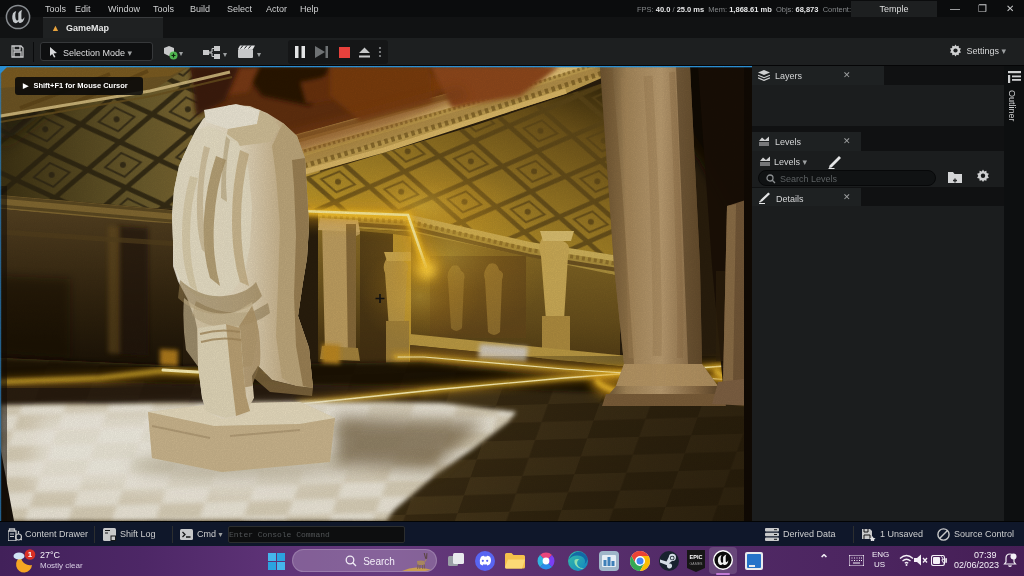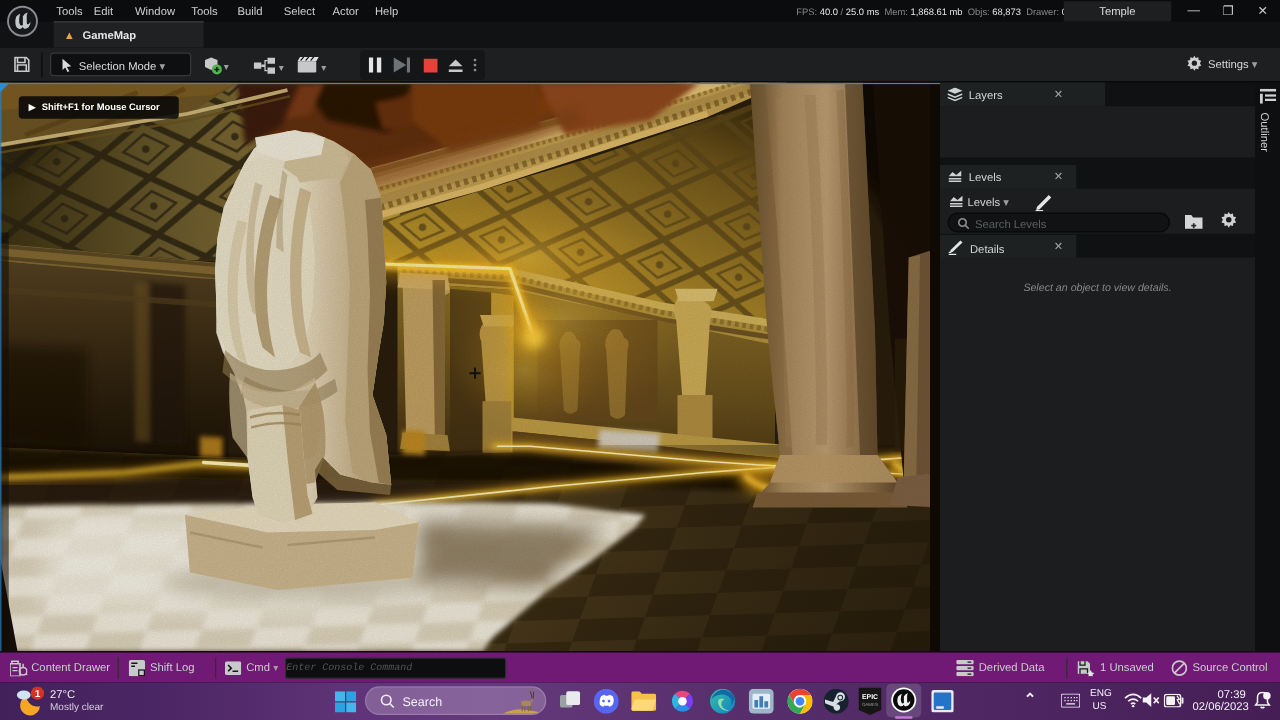--- a/index.html
+++ b/index.html
@@ -3,21 +3,21 @@
 <meta charset="utf-8">
 <style>
   * { margin:0; padding:0; box-sizing:border-box; }
   html,body { width:1024px; height:576px; overflow:hidden; background:#000; }
   body { font-family:"Liberation Sans", sans-serif; position:relative; }
   .abs { position:absolute; }
   
   #titlebar { left:0; top:0; width:1024px; height:17px; background:#0b0c0d; }
   .menu { color:#cfd0d1; font-size:9px; position:absolute; top:4px; }
   #stats { position:absolute; top:5px; left:637px; font-size:7.5px; color:#9b9ea0; white-space:nowrap; }
-  #stats b { color:#e8e9ea; font-weight:normal; }
+  #stats b { color:#e8e9ea; font-weight:bold; }
   #temple { position:absolute; left:851px; top:1px; width:86px; height:17px; background:#1d1f20; color:#dcdddd; font-size:9px; text-align:center; line-height:17px; }
   .winbtn { position:absolute; top:3px; color:#c7c8c9; font-size:10px; }
   
   #tabrow { left:0; top:17px; width:1024px; height:21px; background:#111213; }
   #gametab { position:absolute; left:43px; top:0; width:120px; height:21px; background:#1f2122; border-top:1px solid #3a3c3e; color:#e6e7e7; font-size:9px; font-weight:bold; line-height:21px; }
   
   #toolbar { left:0; top:38px; width:1024px; height:28px; background:#1d1f20; border-bottom:1px solid #050506; }
   #selmode { position:absolute; left:40px; top:4px; width:113px; height:19px; background:#0e0f10; border:1px solid #36383a; border-radius:3px; color:#dededf; font-size:9px; line-height:18px; }
   #playbox { position:absolute; left:288px; top:2px; width:100px; height:24px; background:#151617; border-radius:3px; }
   #settings { position:absolute; right:18px; top:6px; color:#d6d7d8; font-size:9px; }
@@ -26,45 +26,45 @@
   #shiftpill { position:absolute; left:15px; top:11px; width:128px; height:18px; background:rgba(8,8,8,0.88); border-radius:3px; color:#fff; font-size:7.5px; font-weight:bold; line-height:18px; }
   
   #rightpane { left:752px; top:66px; width:272px; height:455px; background:#101112; }
   .tab { position:absolute; height:19px; background:#1e2122; color:#d5d6d7; font-size:9px; line-height:19px; }
   .tab .x { color:#9fa1a2; }
   .searchpill { position:absolute; height:16px; background:#101213; border:1px solid #070809; border-radius:8px; color:#5c6062; font-size:9px; line-height:14px; }
   .panelbody { position:absolute; background:#1b1d1e; }
   #outliner { position:absolute; left:252px; top:0; width:20px; height:455px; background:#0d0f10; }
   #outliner .vt { position:absolute; left:3px; top:24px; color:#cfd0d1; font-size:9px; writing-mode:vertical-rl; }
   
-  #statusbar { left:0; top:521px; width:1024px; height:25px; background:#701a75; border-top:1px solid #030404; color:#cdcecf; font-size:9px; }
-  #console { position:absolute; left:228px; top:4px; width:177px; height:17px; background:#0d0e0f; border:1px solid #2b2d2e; border-radius:2px; color:#515456; font-family:"Liberation Mono",monospace; font-size:8px; line-height:15px;font-style:italic; }
+  #statusbar { left:0; top:521px; width:1024px; height:25px; background:#0f172a; border-top:1px solid #030404; color:#cdcecf; font-size:9px; }
+  #console { position:absolute; left:228px; top:4px; width:177px; height:17px; background:#0d0e0f; border:1px solid #2b2d2e; border-radius:2px; color:#515456; font-family:"Liberation Mono",monospace; font-size:8px; line-height:15px; }
   
   #taskbar { left:0; top:546px; width:1024px; height:30px;
     background:linear-gradient(90deg,#42215a 0%,#4d2766 14%,#5e3377 27%,#653a7d 38%,#5b3170 52%,#512a66 68%,#4c2560 84%,#451e55 100%); }
-  #wsearch { position:absolute; left:292px; top:3px; width:145px; height:23px; background:rgba(237,225,245,0.25); border:1px solid rgba(255,255,255,0.18); border-radius:12px; color:#f3eef8; font-size:10px; line-height:22px; overflow:hidden; }
+  #wsearch { position:absolute; left:292px; top:3px; width:145px; height:23px; background:rgba(237,225,245,0.25); border:1px solid rgba(255,255,255,0.18); border-radius:12px; color:#f3eef8; font-size:10px; line-height:22px; overflow:hidden;text-align:center; }
   .tray { position:absolute; color:#f4f1f7; font-size:8px; }
 </style>
 </head>
 <body>
 
 <div class="abs" id="titlebar">
   <svg class="abs" style="left:4px;top:3px;z-index:10" width="28" height="28" viewBox="0 0 28 28">
     <circle cx="14" cy="14" r="11.6" fill="#17181a" stroke="#888c90" stroke-width="1.5"></circle>
     <path d="M9.0 10.2 Q10.6 8.4 12.2 7.9 Q11.2 10.3 11.3 13.6 Q11.4 16.8 12.8 17.4 Q13.8 17.7 14.3 16.8 L14.3 10.0 Q15.6 7.6 18.2 7.0 Q17.3 8.6 17.4 10.4 L17.4 15.2 Q17.5 16.9 18.7 16.3 Q19.8 15.6 20.3 14.1 Q20.8 16.6 19.0 18.6 Q17.2 20.5 15.5 19.9 Q14.5 19.5 14.3 18.6 Q12.9 20.6 10.9 20.0 Q8.7 19.2 8.3 15.8 Q8.0 12.6 9.0 10.2 Z" fill="#c3c7ca"></path>
   </svg>
   <span class="menu" style="left:45px">Tools</span>
   <span class="menu" style="left:75px">Edit</span>
   <span class="menu" style="left:108px">Window</span>
   <span class="menu" style="left:153px">Tools</span>
   <span class="menu" style="left:190px">Build</span>
   <span class="menu" style="left:227px">Select</span>
   <span class="menu" style="left:266px">Actor</span>
   <span class="menu" style="left:300px">Help</span>
-  <div id="stats"><span style="color:#85888a">FPS:</span> <b>40.0</b> <span style="color:#85888a">/</span> <b>25.0 ms</b>&nbsp; <span style="color:#85888a">Mem:</span> <b>1,868.61 mb</b>&nbsp; <span style="color:#85888a">Objs:</span> <b>68,873</b>&nbsp; <span style="color:#85888a">Drawer:</span> <b>0</b></div>
+  <div id="stats"><span style="color:#85888a">FPS:</span> <b>40.0</b> <span style="color:#85888a">/</span> <b>25.0 ms</b>&nbsp; <span style="color:#85888a">Mem:</span> <b>1,868.61 mb</b>&nbsp; <span style="color:#85888a">Objs:</span> <b>68,873</b>&nbsp; <span style="color:#85888a">Content:</span> <b>0</b></div>
   <div id="temple">Temple</div>
   <span class="winbtn" style="left:950px">—</span>
   <span class="winbtn" style="left:978px">❐</span>
   <span class="winbtn" style="left:1006px">✕</span>
 </div>
 
 <div class="abs" id="tabrow">
   <div id="gametab"><span style="color:#e8a33d;margin:0 6px 0 8px">▲</span>GameMap</div>
 </div>
 
@@ -447,21 +447,20 @@
       <circle cx="7" cy="6.8" r="2.2" fill="#161819"></circle>
     </svg>
 
   <div class="tab" style="left:0;top:122px;width:109px">
     <svg style="margin:4px 5px -2px 6px" width="13" height="12" viewBox="0 0 13 12">
         <path d="M2 10 L4 9.6 L12 2 L10.3 0.4 L2.5 8 Z" fill="#e4e5e6"></path>
         <path d="M1 11.5 h6 M1 9.8 h2" stroke="#e4e5e6"></path>
       </svg>Details<span class="x" style="position:absolute;left:91px">✕</span>
   </div>
   <div class="panelbody" style="left:0;top:140px;width:252px;height:315px"></div>
-  <div style="position:absolute;left:0;top:159px;width:252px;text-align:center;color:#85888a;font-size:8.5px;font-style:italic">Select an object to view details.</div>
 
   <div id="outliner">
     <svg style="position:absolute;left:4px;top:5px" width="13" height="12" viewBox="0 0 13 12">
         <rect x="0" y="0" width="13" height="2.2" fill="#cfd0d1"></rect>
         <rect x="0" y="4" width="2.2" height="8" fill="#cfd0d1"></rect>
         <rect x="4" y="4.5" width="9" height="1.8" fill="#cfd0d1"></rect>
         <rect x="4" y="8" width="9" height="1.8" fill="#cfd0d1"></rect>
       </svg>
     <div class="vt">Outliner</div>
   </div>

